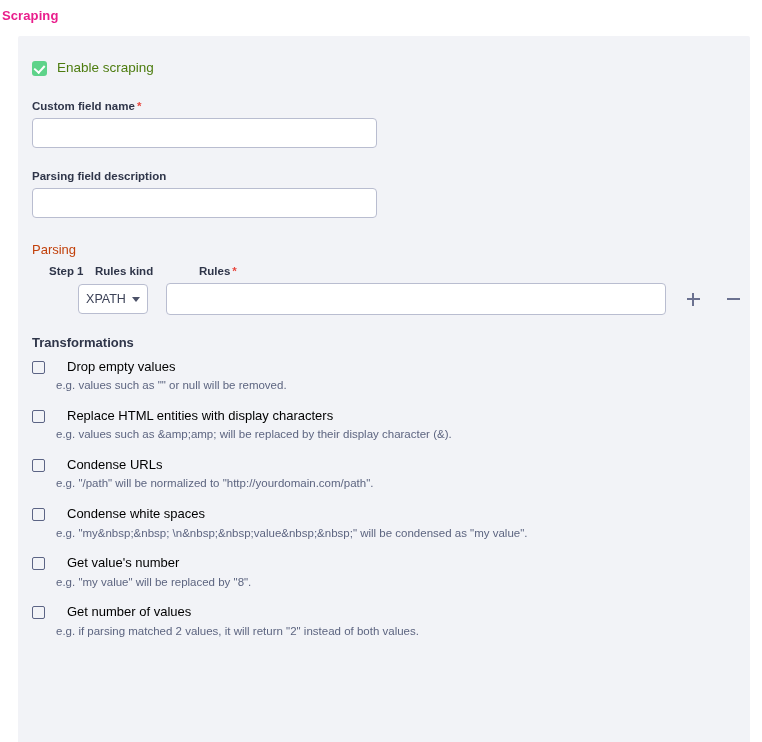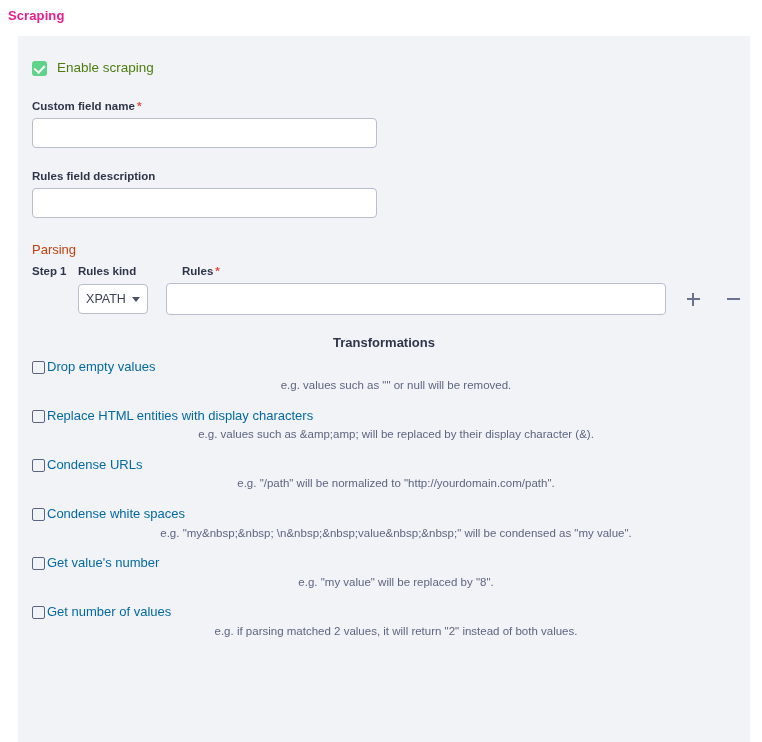--- a/index.html
+++ b/index.html
@@ -16,21 +16,21 @@
   .page {
     position: relative;
     width: 762px;
     height: 742px;
     background: #ffffff;
   }
 
   
   .section-title {
     position: absolute;
-    left: 8px;
+    left: 2px;
     top: 8px;
     font-size: 13px;
     font-weight: bold;
     color: #e91e8c;
     letter-spacing: 0.1px;
   }
 
   
   .panel {
     position: absolute;
@@ -110,20 +110,21 @@
     margin: 24px 0 0 0;
   }
 
   .parse-head {
     display: flex;
     align-items: center;
     margin-top: 8px;
     font-size: 11.5px;
     font-weight: bold;
     color: #2f3549;
+    margin-left: 17px;
   }
   .ph-step { width: 46px; flex: 0 0 auto; }
   .ph-kind { width: 104px; flex: 0 0 auto; }
   .ph-rules { flex: 0 0 auto; }
 
   .parse-row {
     display: flex;
     align-items: center;
     margin-top: 6px;
   }
@@ -183,42 +184,42 @@
   .minus-glyph::before {
     content: "";
     position: absolute;
     background: #6b7190;
   }
   .plus-glyph::before { left: 0; top: 5.5px; width: 13px; height: 2px; }
   .plus-glyph::after  { top: 0; left: 5.5px; width: 2px; height: 13px; }
   .minus-glyph::before { left: 0; top: 5.5px; width: 13px; height: 2px; }
 
   
-  .transformations { margin-top: 20px; text-align: center; }
+  .transformations { margin-top: 20px; }
   .tf-head {
     font-size: 13px;
     font-weight: bold;
     color: #2f3549;
     margin-bottom: 10px;
   }
   .tf-item { margin-bottom: 16px; }
   .tf-row { display: flex; align-items: center; }
   .cb-empty {
     width: 13px;
     height: 13px;
     border: 1px solid #5c6485;
     border-radius: 2px;
     background: #f2f3f7;
     flex: 0 0 auto;
     cursor: pointer;
   }
   .tf-label {
-    margin-left: 2px;
+    margin-left: 22px;
     font-size: 13px;
-    color: #0369a1;
+    color: #000000;
     line-height: 1.1;
   }
   .tf-desc {
     margin: 5px 0 0 24px;
     font-size: 11.5px;
     color: #5d6580;
     line-height: 1.2;
   }
 </style>
 </head>
@@ -236,21 +237,21 @@
     </div>
 
     <div class="field-group">
       <label class="field-label">
         <span>Custom field name</span><span class="req">*</span>
       </label>
       <input class="text-input" type="text" placeholder="" style="">
     </div>
 
     <div class="field-group">
-      <label class="field-label">Rules field description</label>
+      <label class="field-label">Parsing field description</label>
       <input class="text-input" type="text" placeholder="" style="">
     </div>
 
     <div class="subhead">Parsing</div>
 
     <div class="parse-head">
       <span class="ph-step">Step 1</span>
       <span class="ph-kind">Rules kind</span>
       <span class="ph-rules">
         <span>Rules</span><span class="req">*</span>

